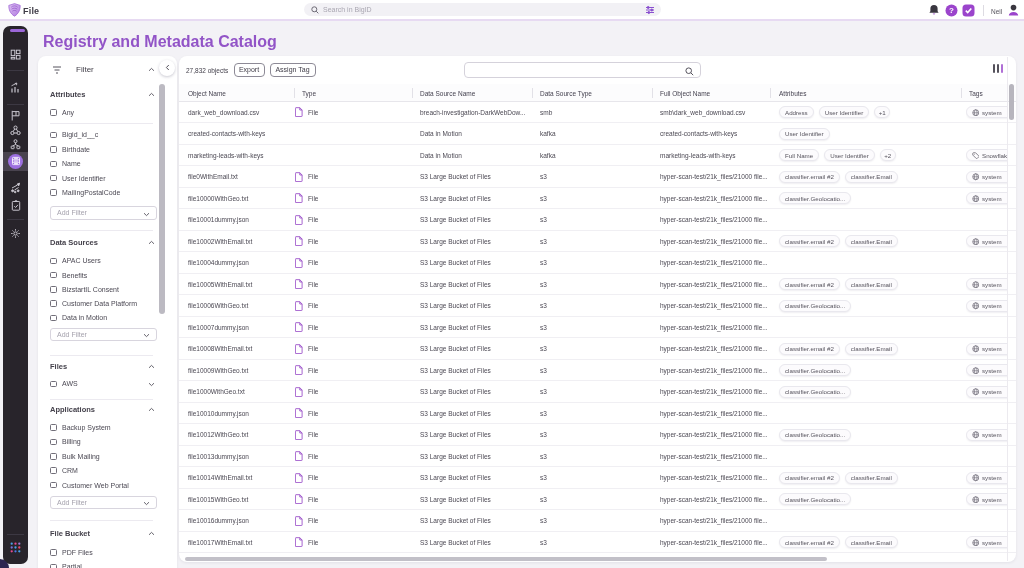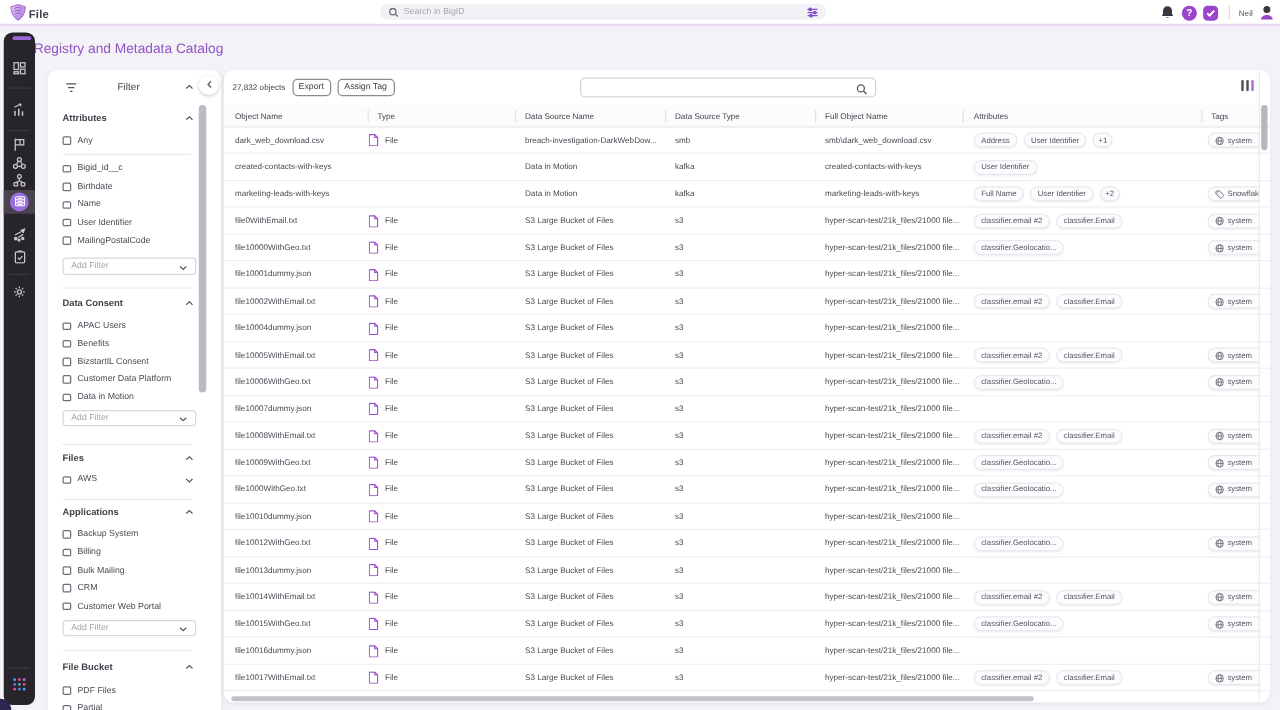--- a/index.html
+++ b/index.html
@@ -17,25 +17,25 @@
 .tdiv { position:absolute; top:5px; left:983px; width:1px; height:11px; background:#dddbe2; }
 
 .rail { position:absolute; left:3px; top:26px; width:25px; height:537.5px; background:#28242b; border-radius:7px; z-index:6; }
 .rbar { position:absolute; left:7px; top:3px; width:15px; height:3px; border-radius:2px; background:#9b66d8; }
 .ric { position:absolute; left:0; width:25px; height:13px; display:flex; justify-content:center; align-items:center; }
 .rdiv { position:absolute; left:4px; width:17px; height:1px; background:#3c3843; }
 .ractive { position:absolute; left:0; top:125.5px; width:25px; height:19px; background:#49434f; display:flex; align-items:center; justify-content:center; }
 .racircle { width:15px; height:15px; border-radius:50%; background:#9c6fe0; display:flex; align-items:center; justify-content:center; }
 .corner { position:absolute; left:0; top:559px; width:9px; height:9px; background:#2d2550; border-radius:0 9px 0 0; z-index:7; }
 
-.title { position:absolute; left:27px; top:33px; font-size:11px; font-weight:normal; color:#9254c7; letter-spacing:0; }
+.title { position:absolute; left:43px; top:33px; font-size:16px; font-weight:bold; color:#9254c7; letter-spacing:0; }
 
 .fcard { position:absolute; left:38px; top:56px; width:139px; height:512px; background:#fff; border-radius:8px 8px 0 0; box-shadow:0 1px 3px rgba(40,35,70,0.08); overflow:hidden; }
 .fhead { position:absolute; left:0; top:0; width:139px; height:26px; display:flex; align-items:center; }
-.fhead .ftitle { font-size:8px; color:#44414b; margin-left:20px;padding-left:12px; }
+.fhead .ftitle { font-size:8px; color:#44414b; margin-left:2px;padding-left:12px; }
 .fhead .fch { position:absolute; right:22px; top:10.5px; }
 .fsec { position:absolute; left:12px; right:12px; height:14px; font-size:7.5px; font-weight:bold; color:#44414b; display:flex; align-items:center; }
 .fsec .fch { position:absolute; right:10px; }
 .fch { display:flex; align-items:center; }
 .cbrow { position:absolute; left:12px; right:0; height:14.4px; display:flex; align-items:center; }
 .cb { width:6.5px; height:6.5px; border:1px solid #716e79; border-radius:1.5px; background:#fff; flex:none; }
 .cbl { font-size:7px; color:#4b4853; margin-left:5.5px; white-space:nowrap; }
 .fchev { position:absolute; right:22px; top:5px; }
 .addf { position:absolute; left:12px; width:107px; height:13.5px; border:1px solid #d8d5de; border-radius:3px; display:flex; align-items:center; }
 .addf span:first-child { font-size:7px; color:#a5a2ad; margin-left:6px; }
@@ -296,21 +296,21 @@
 <div class="addf" style="top:150px">
       <span>Add Filter</span>
       <span class="addch">
         <svg width="7" height="5" viewBox="0 0 7 5">
           <path d="M1 1.2 L3.5 3.6 L6 1.2" fill="none" stroke="#55525c" stroke-width="0.9"></path>
         </svg>
       </span>
     </div>
 <div class="fdivider" style="top:174px"></div>
 <div class="fsec" style="top:179px">
-      <span>Data Consent</span>
+      <span>Data Sources</span>
       <span class="fch">
         <svg width="7" height="5" viewBox="0 0 7 5">
           <path d="M1 3.8 L3.5 1.4 L6 3.8" fill="none" stroke="#55525c" stroke-width="0.9"></path>
         </svg>
       </span>
     </div>
 <div class="cbrow" style="top:197.8px">
       <span class="cb"></span>
       <span class="cbl">APAC Users</span>
     </div>

